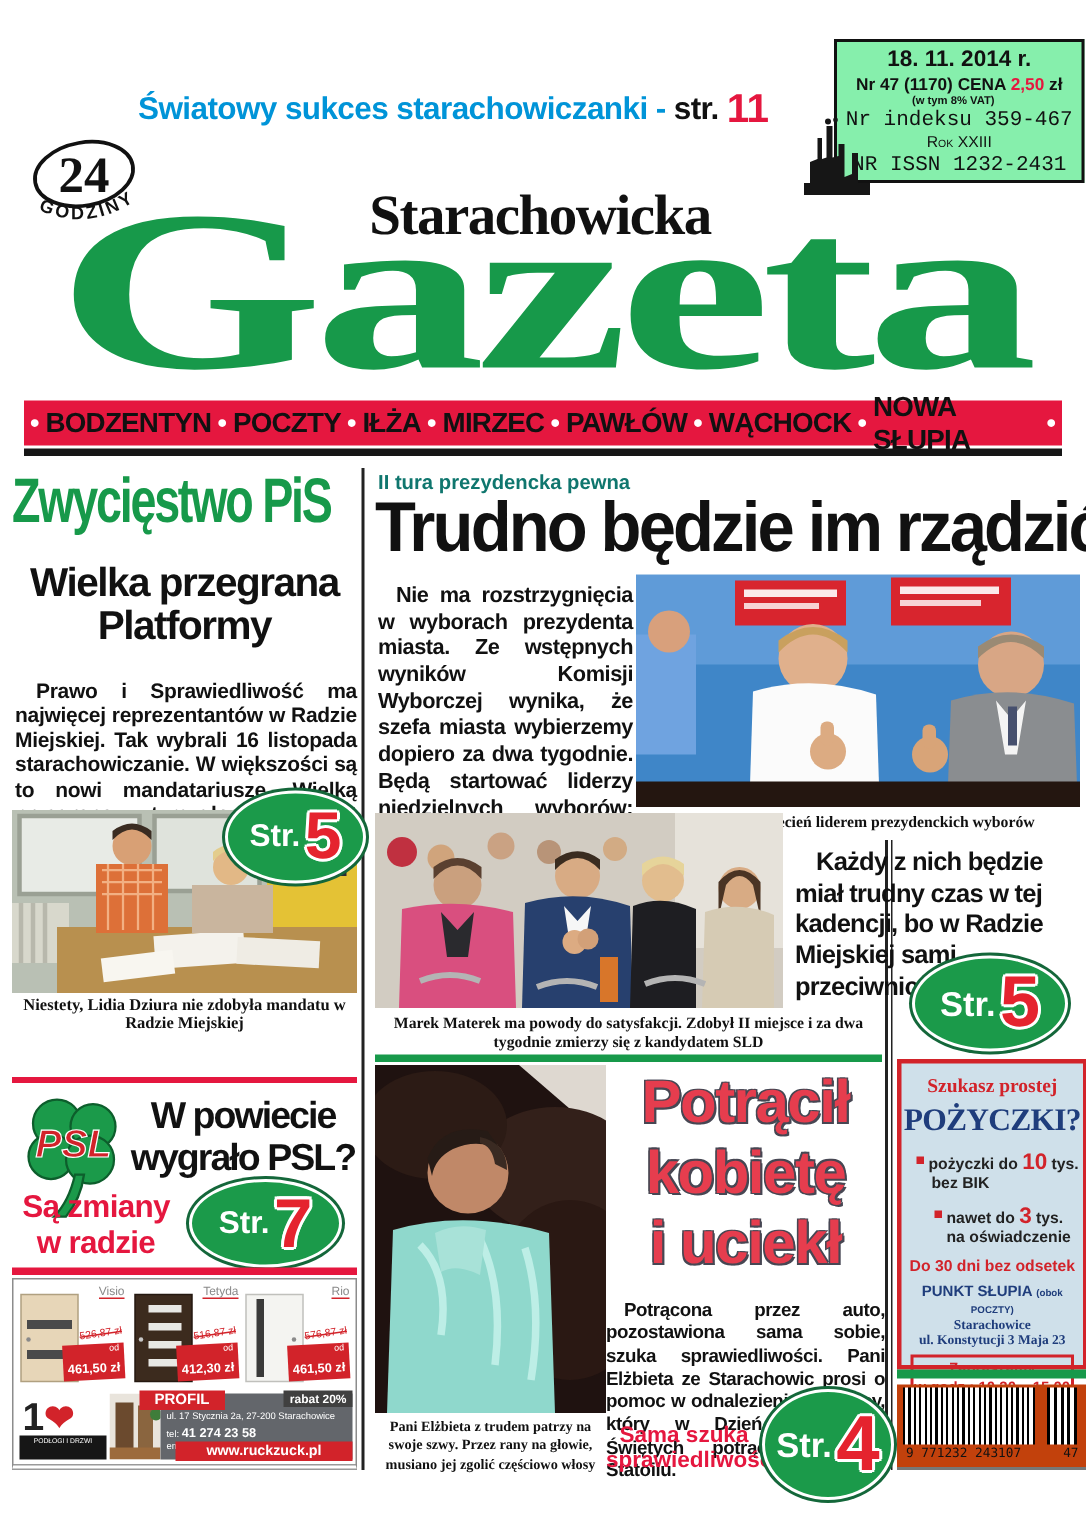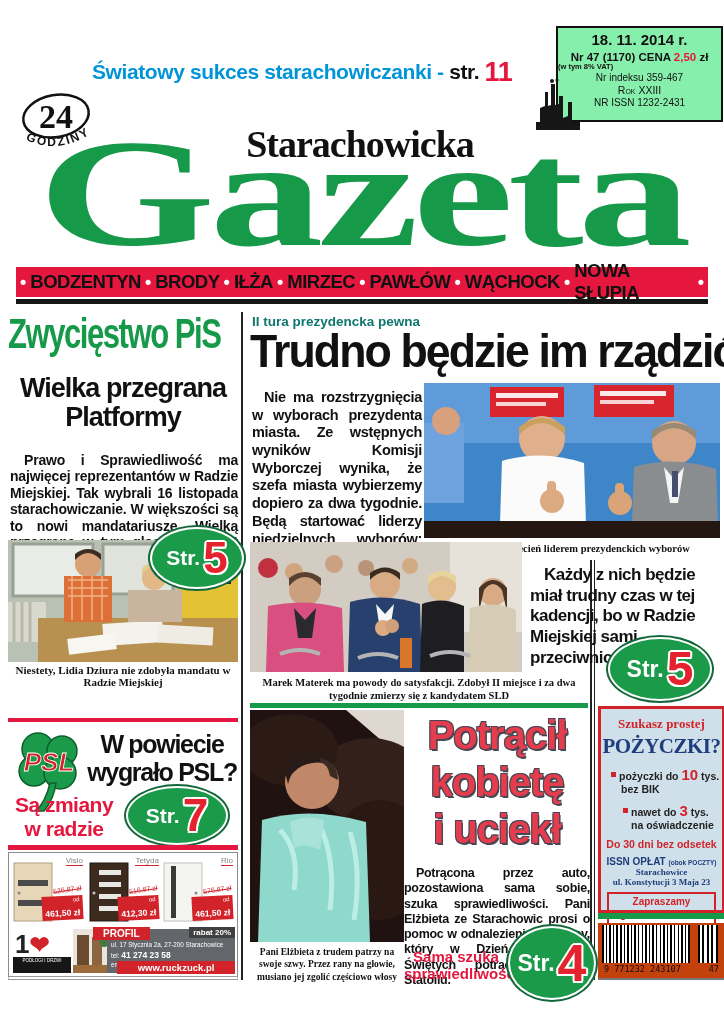--- a/index.html
+++ b/index.html
@@ -11,22 +11,22 @@
 
   
   .top-story{left:92px;top:57px;font-size:21px;font-weight:bold;letter-spacing:-0.4px;color:#0094d8;}
   .top-story .k{color:#111;}
   .top-story .pg{color:#e5173f;font-size:27px;vertical-align:-2px;}
   .info-box{left:556px;top:26px;width:163px;height:92px;border:2px solid #111;background:#86efac;
             text-align:center;line-height:1.25;}
   .ib-date{font-size:15px;font-weight:bold;margin-top:3px;}
   .ib-issue{font-size:11.5px;font-weight:bold;}
   .ib-issue .price{color:#e5173f;}
-  .ib-vat{font-size:7.5px;font-weight:bold;text-align:left;padding-right:8px;margin-top:-2px;}
-  .ib-small{font-size:10px;}
+  .ib-vat{font-size:7.5px;font-weight:bold;text-align:center;padding-right:8px;margin-top:-2px;}
+  .ib-small{font-size:14px;font-family:Liberation Mono, monospace;}
   .ib-rok{font-size:10.5px;font-variant:small-caps;}
   .factory{left:-22px;bottom:-10px;width:44px;height:52px;}
   .logo24{left:14px;top:86px;width:84px;height:72px;}
 
   .mast-top{left:160px;top:122px;width:400px;text-align:center;
             font-family:"Liberation Serif",serif;font-weight:bold;font-size:38px;letter-spacing:-1px;}
   .mast-main{left:0;top:118px;width:724px;text-align:center;color:#17994a;
              font-family:"Liberation Serif",serif;font-weight:bold;font-size:152px;line-height:1.0;
              letter-spacing:-4px;}
   .mast-main>span{display:inline-block;transform:scaleX(1.5);transform-origin:center;}
@@ -192,21 +192,21 @@
     <text font-size="12" font-weight="bold" fill="#111" letter-spacing="2"><textPath href="#c24" startOffset="4">GODZINY</textPath></text>
   </svg>
 
   <div class="abs mast-top">Starachowicka</div>
   <div class="abs mast-main"><span>Gazeta</span></div>
 
   <div class="abs towns-bar">
     <span class="dot">•</span>
     <span class="t">BODZENTYN</span>
     <span class="dot">•</span>
-    <span class="t">BRODY</span>
+    <span class="t">POCZTY</span>
     <span class="dot">•</span>
     <span class="t">IŁŻA</span>
     <span class="dot">•</span>
     <span class="t">MIRZEC</span>
     <span class="dot">•</span>
     <span class="t">PAWŁÓW</span>
     <span class="dot">•</span>
     <span class="t">WĄCHOCK</span>
     <span class="dot">•</span>
     <span class="t">NOWA SŁUPIA</span>
@@ -423,21 +423,21 @@
   </div>
 
   <div class="abs loan">
     <div class="loan-intro">Szukasz prostej</div>
     <div class="loan-title">POŻYCZKI?</div>
     <div class="loan-line"><span class="sq"></span><span>pożyczki do </span><span class="n">10</span><span> tys.</span></div>
     <div class="loan-line2">bez BIK</div>
     <div class="loan-line" style="padding-left:22px;"><span class="sq"></span><span>nawet do </span><span class="n">3</span><span> tys.</span></div>
     <div class="loan-line2" style="padding-left:30px;">na oświadczenie</div>
     <div class="loan-promo">Do 30 dni bez odsetek</div>
-    <div class="loan-point"><span>ISSN OPŁAT </span><span class="sm">(obok POCZTY)</span></div>
+    <div class="loan-point"><span>PUNKT SŁUPIA </span><span class="sm">(obok POCZTY)</span></div>
     <div class="loan-city">Starachowice</div>
     <div class="loan-city">ul. Konstytucji 3 Maja 23</div>
     <div class="loan-hours">
       <div>Zapraszamy</div>
       <div>w godz.: 10.30 – 15.00</div>
     </div>
   </div>
 
   <div class="abs green-bar"></div>
   <div class="abs barcode">

